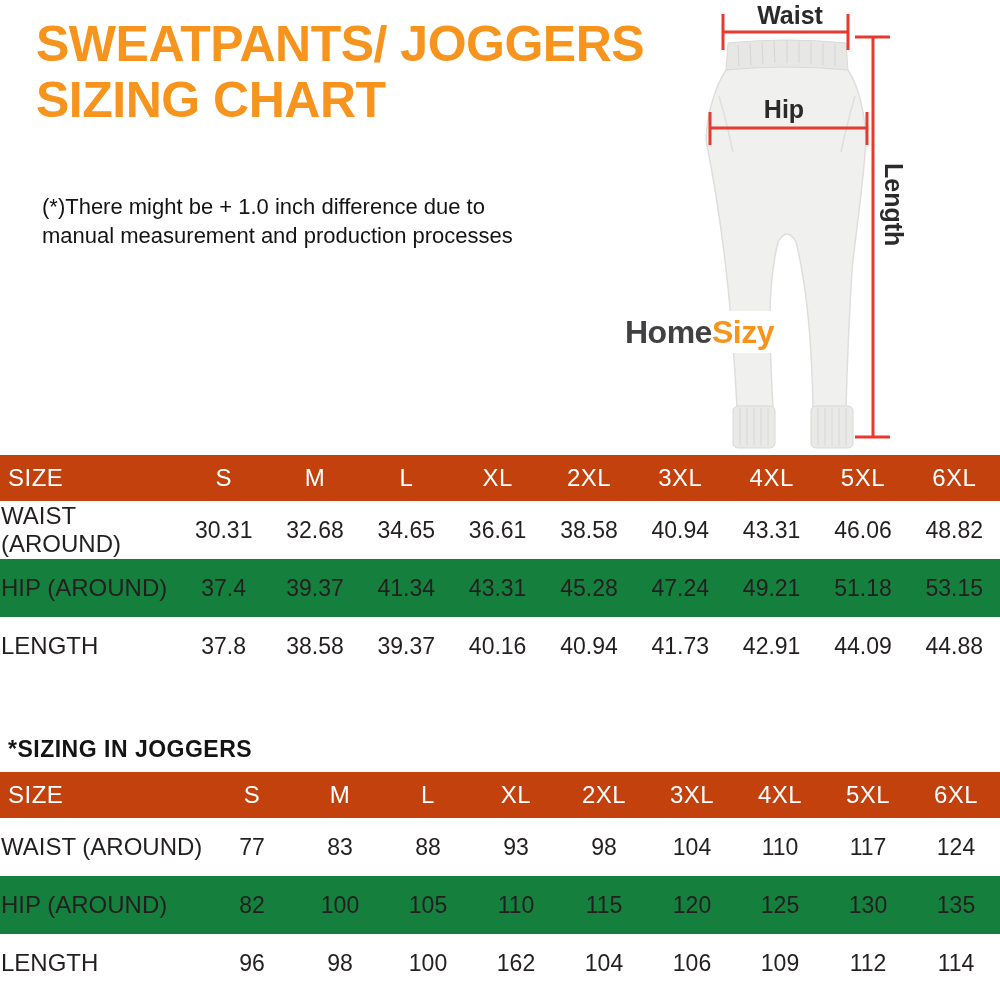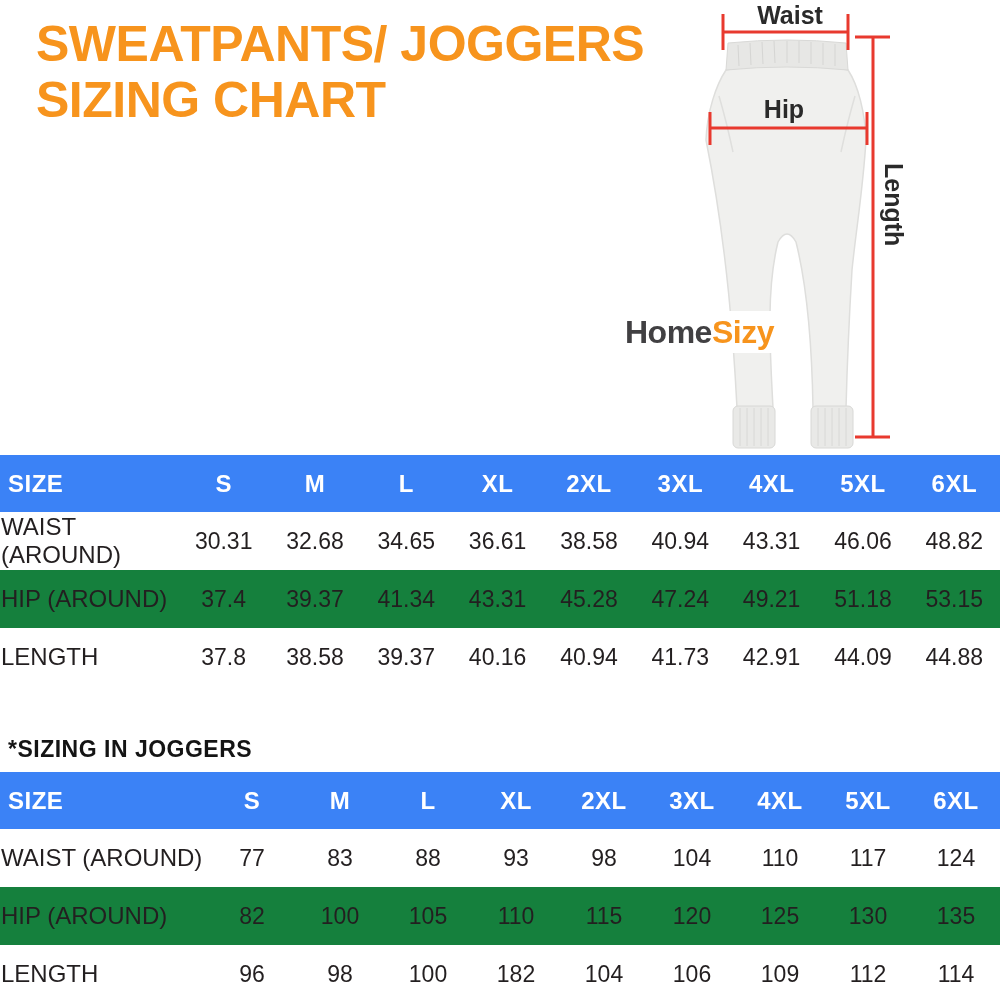--- a/index.html
+++ b/index.html
@@ -38,22 +38,22 @@
   .logo-sizy { color:#F7941D; }
 
   
   table.sizing {
     position:absolute; left:0; width:1000px;
     border-collapse:collapse; table-layout:fixed;
   }
   .t1 { top:455px; }
   .t2 { top:772px; }
   table.sizing th {
-    background:#3b82f6; color:#ffffff; font-weight:700; font-size:24px;
-    height:57px; text-align:center; padding:0; letter-spacing:0.5px;
+    background:#c2410c; color:#ffffff; font-weight:400; font-size:24px;
+    height:46px; text-align:center; padding:0; letter-spacing:0.5px;
   }
   .t1 th:first-child { width:170px; }
   .t2 th:first-child { width:200px; }
   table.sizing th:first-child { text-align:left; padding-left:8px; }
   table.sizing td {
     font-size:23px; color:#231F20; text-align:center; padding:0; height:58px;
   }
   .t2 td { height:54px; }
   table.sizing td:first-child { text-align:left; padding-left:1px; font-size:24px; }
   table.sizing tbody tr:nth-child(2) { background:#15803d; }
@@ -66,20 +66,24 @@
 </head>
 <body>
 
 <div class="canvas">
 
   <div class="main-title">
     <div>SWEATPANTS/ JOGGERS</div>
     <div>SIZING CHART</div>
   </div>
 
+  <div class="disclaimer">
+    <div>(*)There might be + 1.0 inch difference due to</div>
+    <div>manual measurement and production processes</div>
+  </div>
 
   <div class="figure">
     <svg viewBox="0 0 330 455" width="330" height="455">
 
       <path d="M126,70 C150,65 224,65 248,70
            C258,85 265,112 266,140
            C263,190 256,230 252,270
            C249,320 247,370 246,408
            L213,408
            C212,350 208,290 196,242
@@ -237,21 +241,21 @@
           <td>120</td>
           <td>125</td>
           <td>130</td>
           <td>135</td>
         </tr>
         <tr>
           <td>LENGTH</td>
           <td>96</td>
           <td>98</td>
           <td>100</td>
-          <td>182</td>
+          <td>162</td>
           <td>104</td>
           <td>106</td>
           <td>109</td>
           <td>112</td>
           <td>114</td>
         </tr>
       </tbody>
     </table>
 
 </div>

